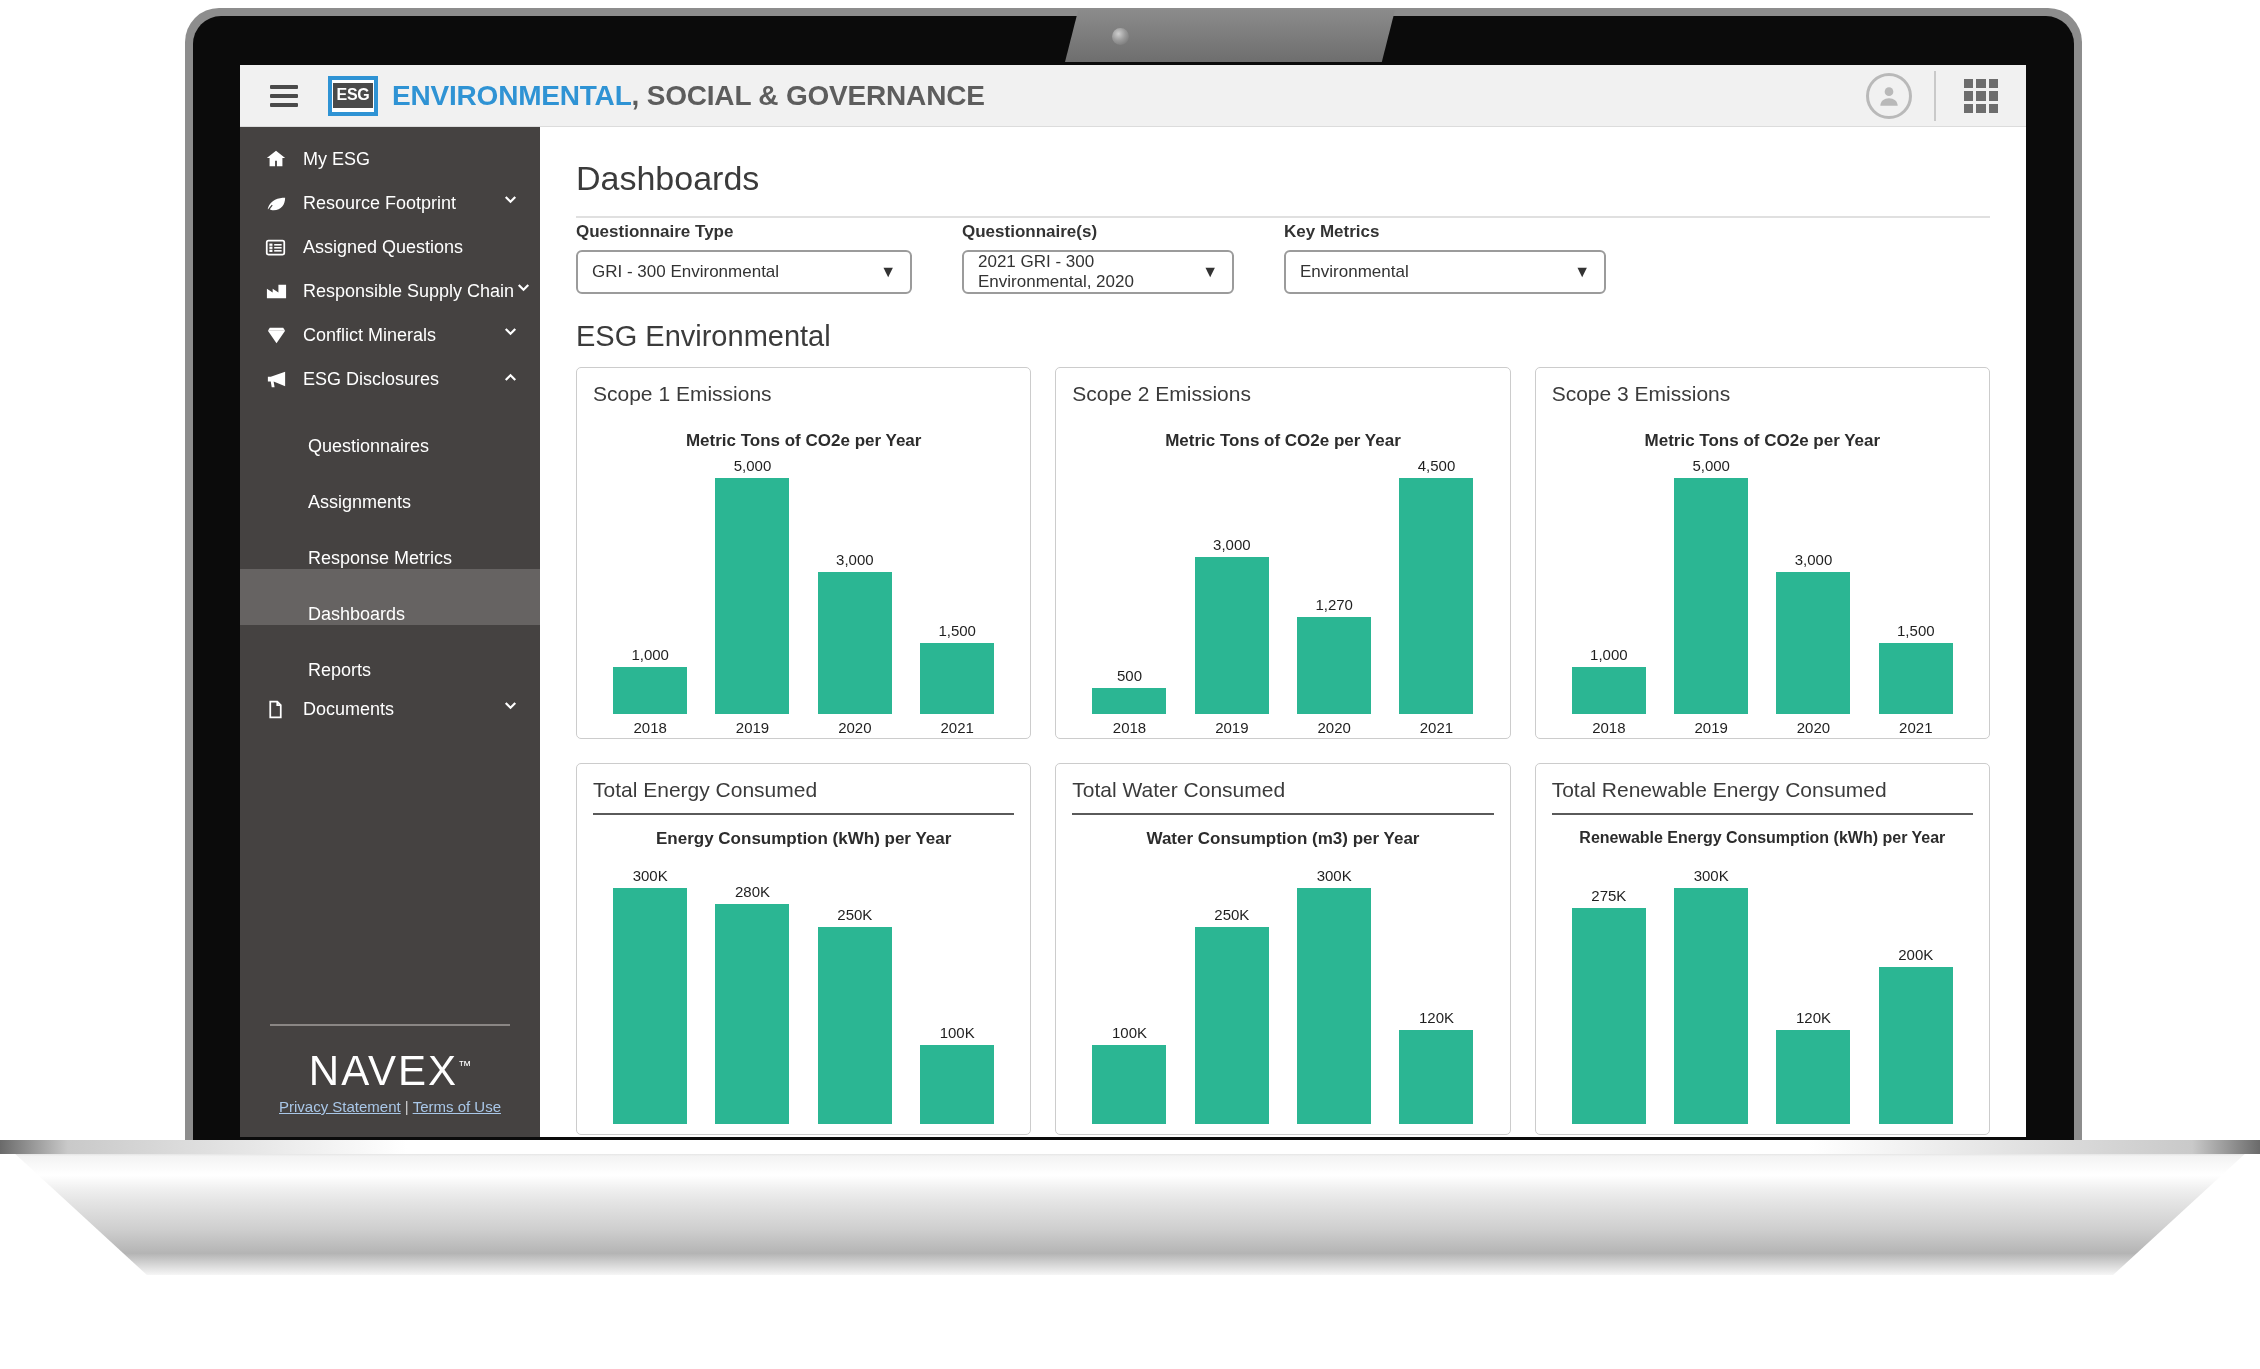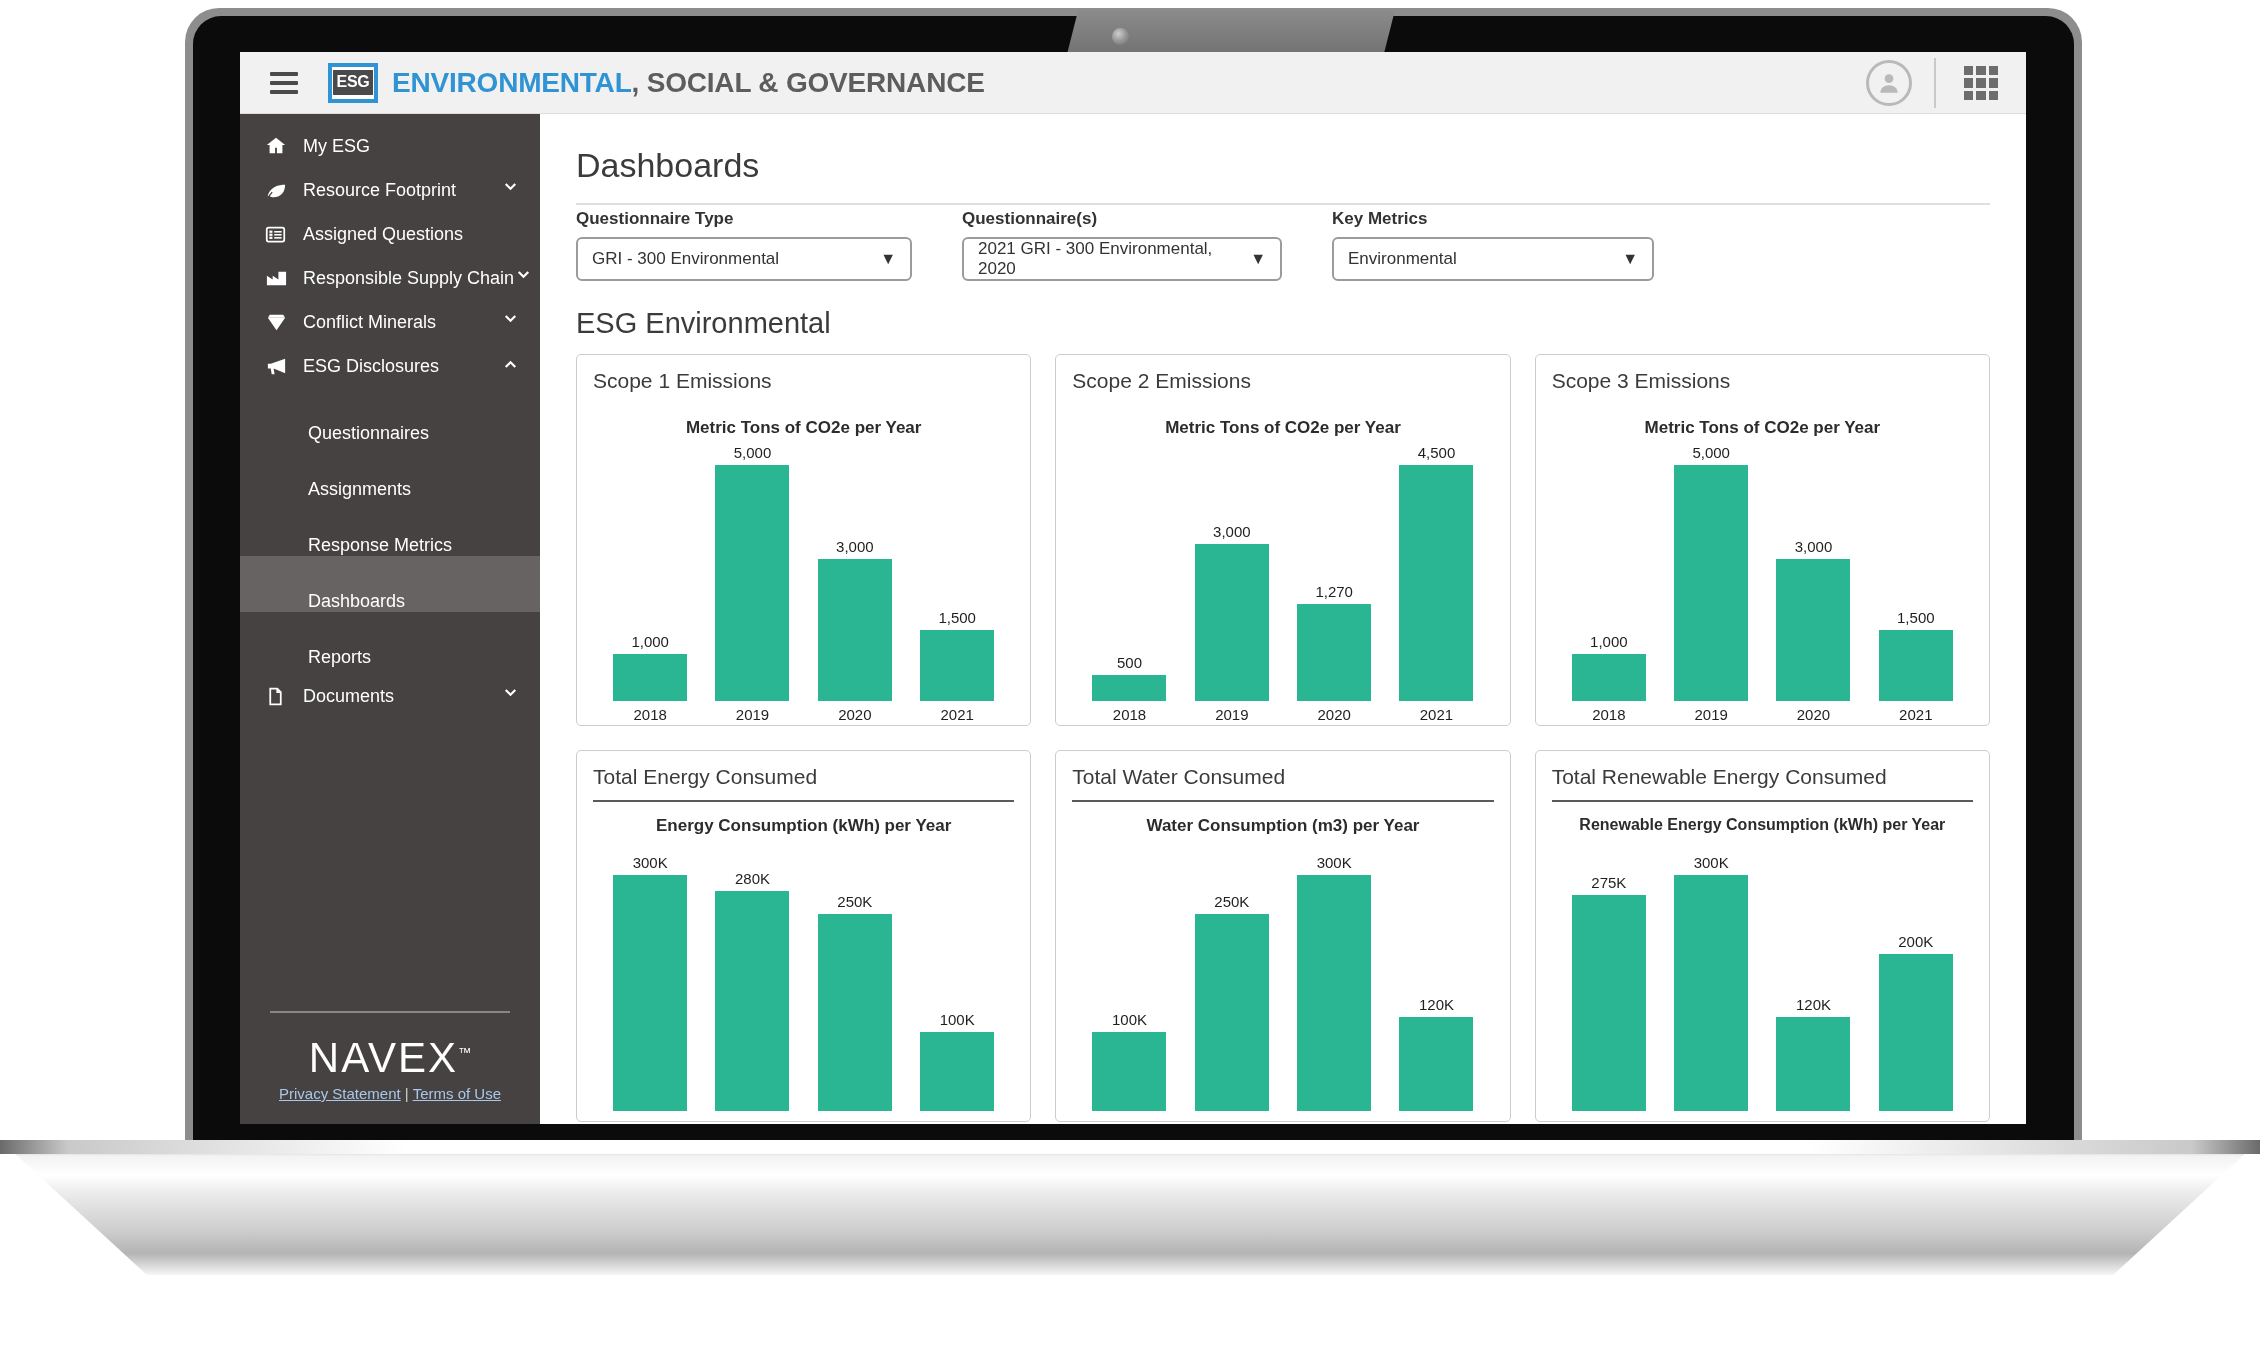--- a/index.html
+++ b/index.html
@@ -29,21 +29,21 @@
     width: 330px; height: 52px;
     background: linear-gradient(180deg,#8b8b8b 0%, #6e6e6e 100%);
     clip-path: polygon(4% 0%, 100% 0%, 96% 100%, 0% 100%);
   }
   .webcam {
     position: absolute; left: 1112px; top: 28px;
     width: 17px; height: 17px; border-radius: 50%;
     background: radial-gradient(circle at 38% 34%, #cfcfcf 0%, #9a9a9a 45%, #6a6a6a 100%);
   }
   .screen {
-    position: absolute; left: 240px; top: 52px;
+    position: absolute; left: 240px; top: 65px;
     width: 1786px; height: 1072px;
     background: #c4b5fd;
     overflow: hidden;
   }
   .laptop-base {
     position: absolute; left: 0px; top: 1140px;
     width: 2260px; height: 135px;
     background: linear-gradient(180deg,
       #8f8f8f 0%, #f3f3f3 12%, #ffffff 26%, #f0f0f0 36%,
       #e4e4e4 46%, #cfcfcf 66%, #b4b4b4 84%, #f6f6f6 100%);
@@ -149,21 +149,21 @@
 
   .filters { display:flex; gap: 50px; margin-top: 4px; }
   .filter-label { font-size: 17px; font-weight:bold; color:#333; margin-bottom: 8px; }
   .select-box {
     height: 44px; border: 2px solid #9b9b9b; border-radius: 6px;
     background:#fff; display:flex; align-items:center;
     padding: 0 14px; font-size: 17px; color:#333; cursor:pointer;
     justify-content: space-between;
   }
   .sel-1 { width: 336px; }
-  .sel-2 { width: 320px; }
+  .sel-2 { width: 272px; }
   .sel-3 { width: 322px; }
   .caret { margin-left: 10px; font-size: 16px; color:#333; }
 
   .section-title {
     font-size: 29px; color:#3b3b3b; margin-top: 26px; margin-bottom: 14px; font-weight:400;
   }
 
   .card-grid {
     display:grid; grid-template-columns: repeat(3, 1fr); gap: 24px;
   }

